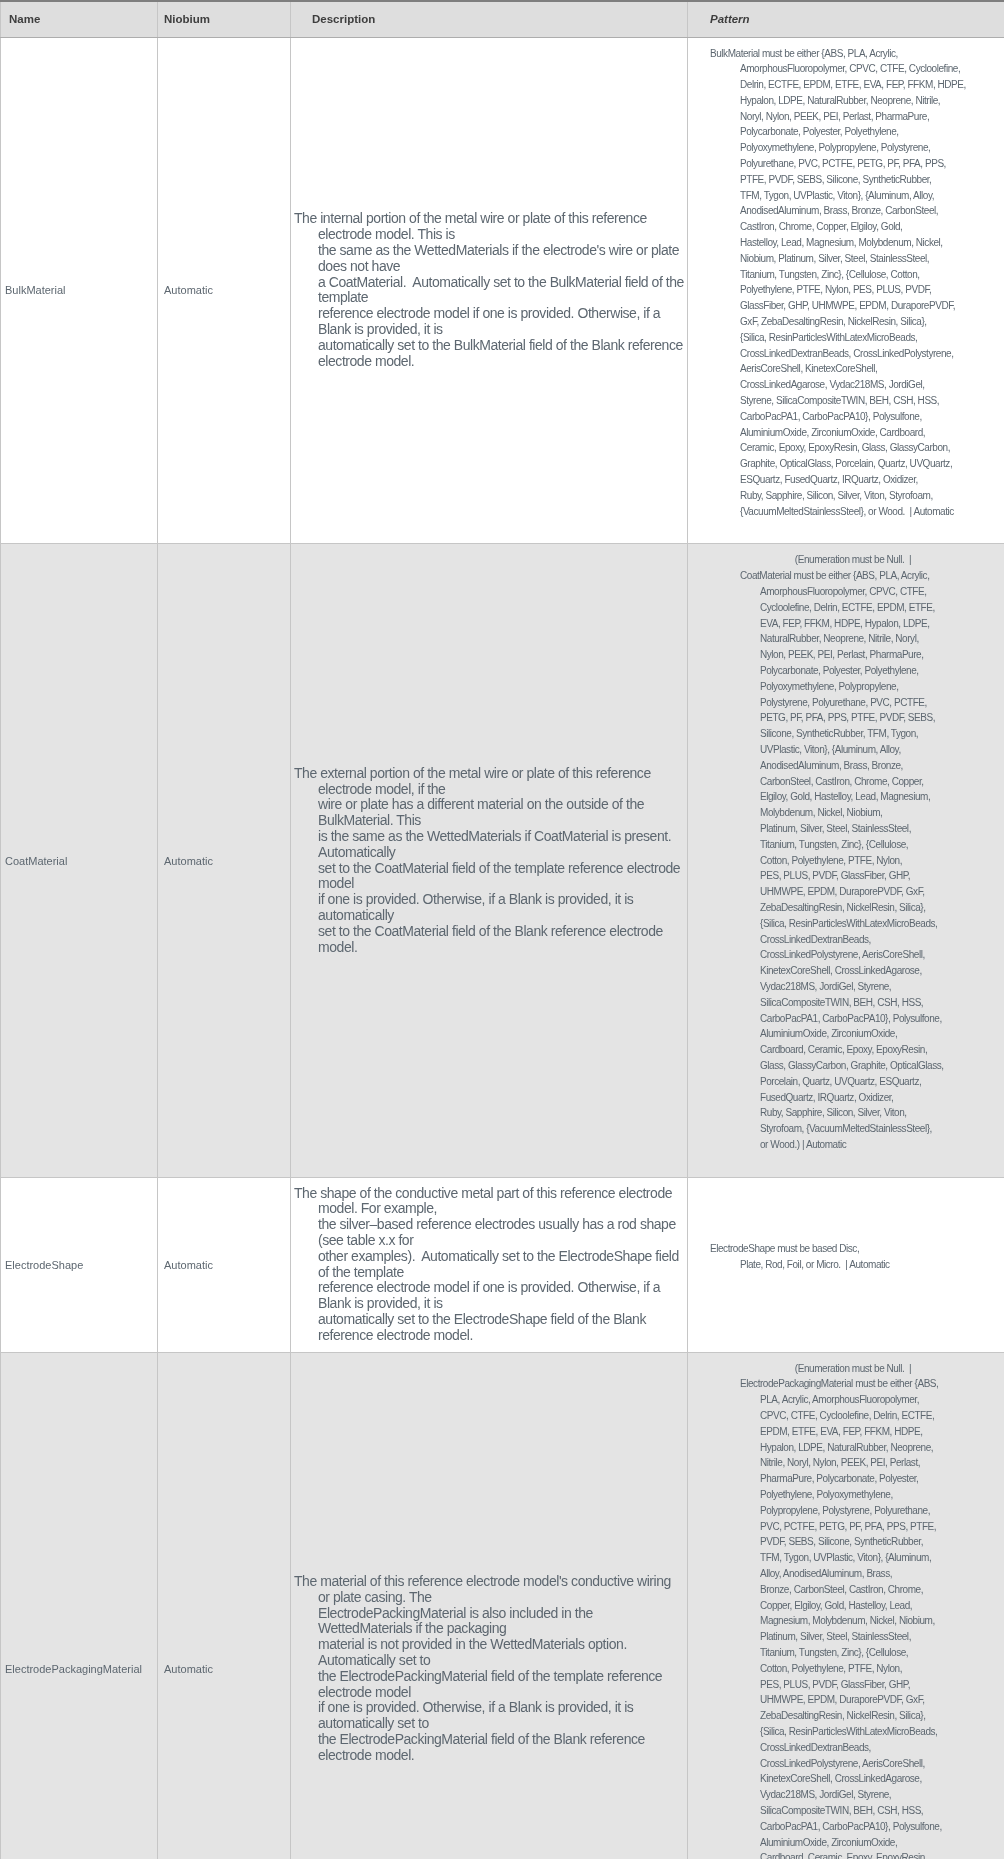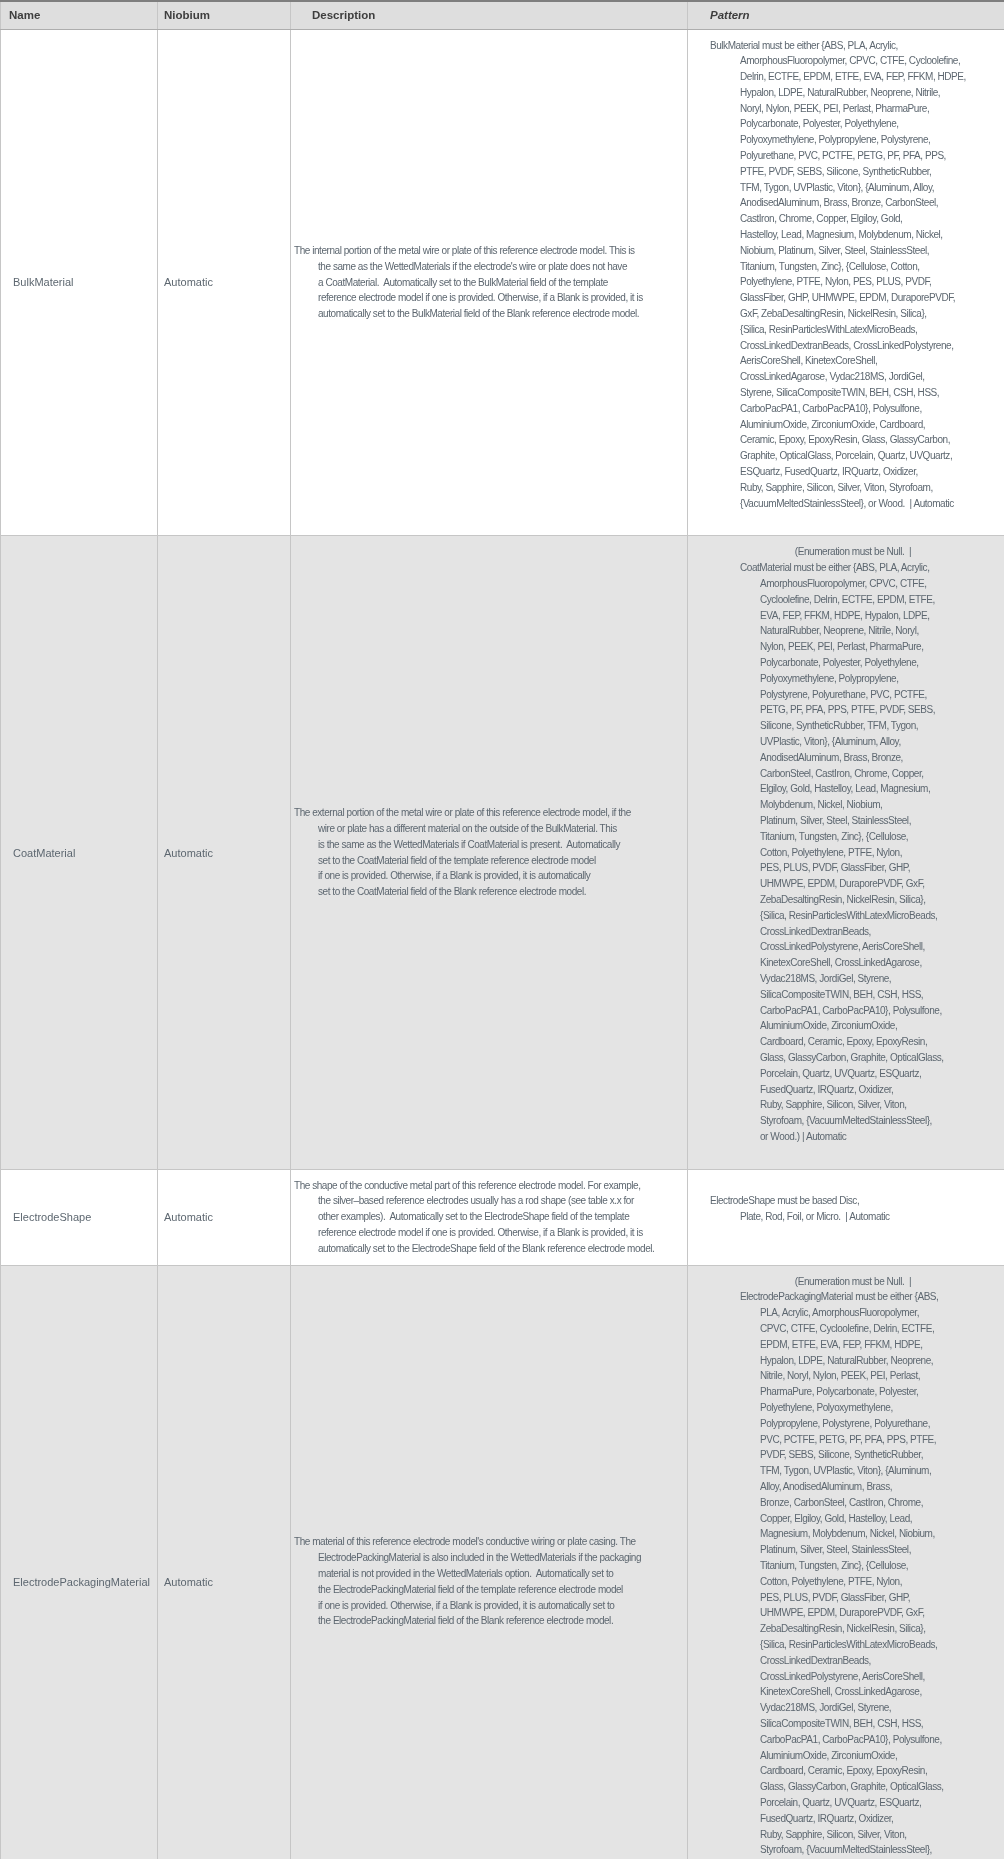--- a/index.html
+++ b/index.html
@@ -27,35 +27,35 @@
     border:1px solid var(--border-inner);
     vertical-align:middle;
     box-sizing:border-box;
   }
   thead th{
     background:var(--header-bg);
     color:var(--header-text);
     font-size:11.5px;
     font-weight:bold;
     text-align:left;
-    height:28px;
+    height:36px;
     padding:5px 6px;
     border-bottom:1px solid #adadad;
   }
   th.c-name{padding-left:8px;}
   th.c-default{padding-left:6px;}
   th.c-desc{padding-left:21px;}
   th.c-pattern{padding-left:22px;font-style:italic;}
   tr.striped td{background:var(--stripe-bg);}
   td{font-size:11px;line-height:16px;}
-  td.name{padding:6px 12px;margin-left:34px;}
+  td.name{padding:6px 4px;margin-left:34px;}
   td.default{padding:6px 6px;margin-left:48px;}
   td.desc{
     padding:8px 2px 8px 3px;
-    font-size:10px;
+    font-size:14px;
     letter-spacing:-0.45px;
     line-height:15.8px;
   }
   td.pattern{
     padding:8px 8px 24px 22px;
     font-size:10px;
     letter-spacing:-0.45px;
     line-height:15.8px;
   }
   .desc-block{

